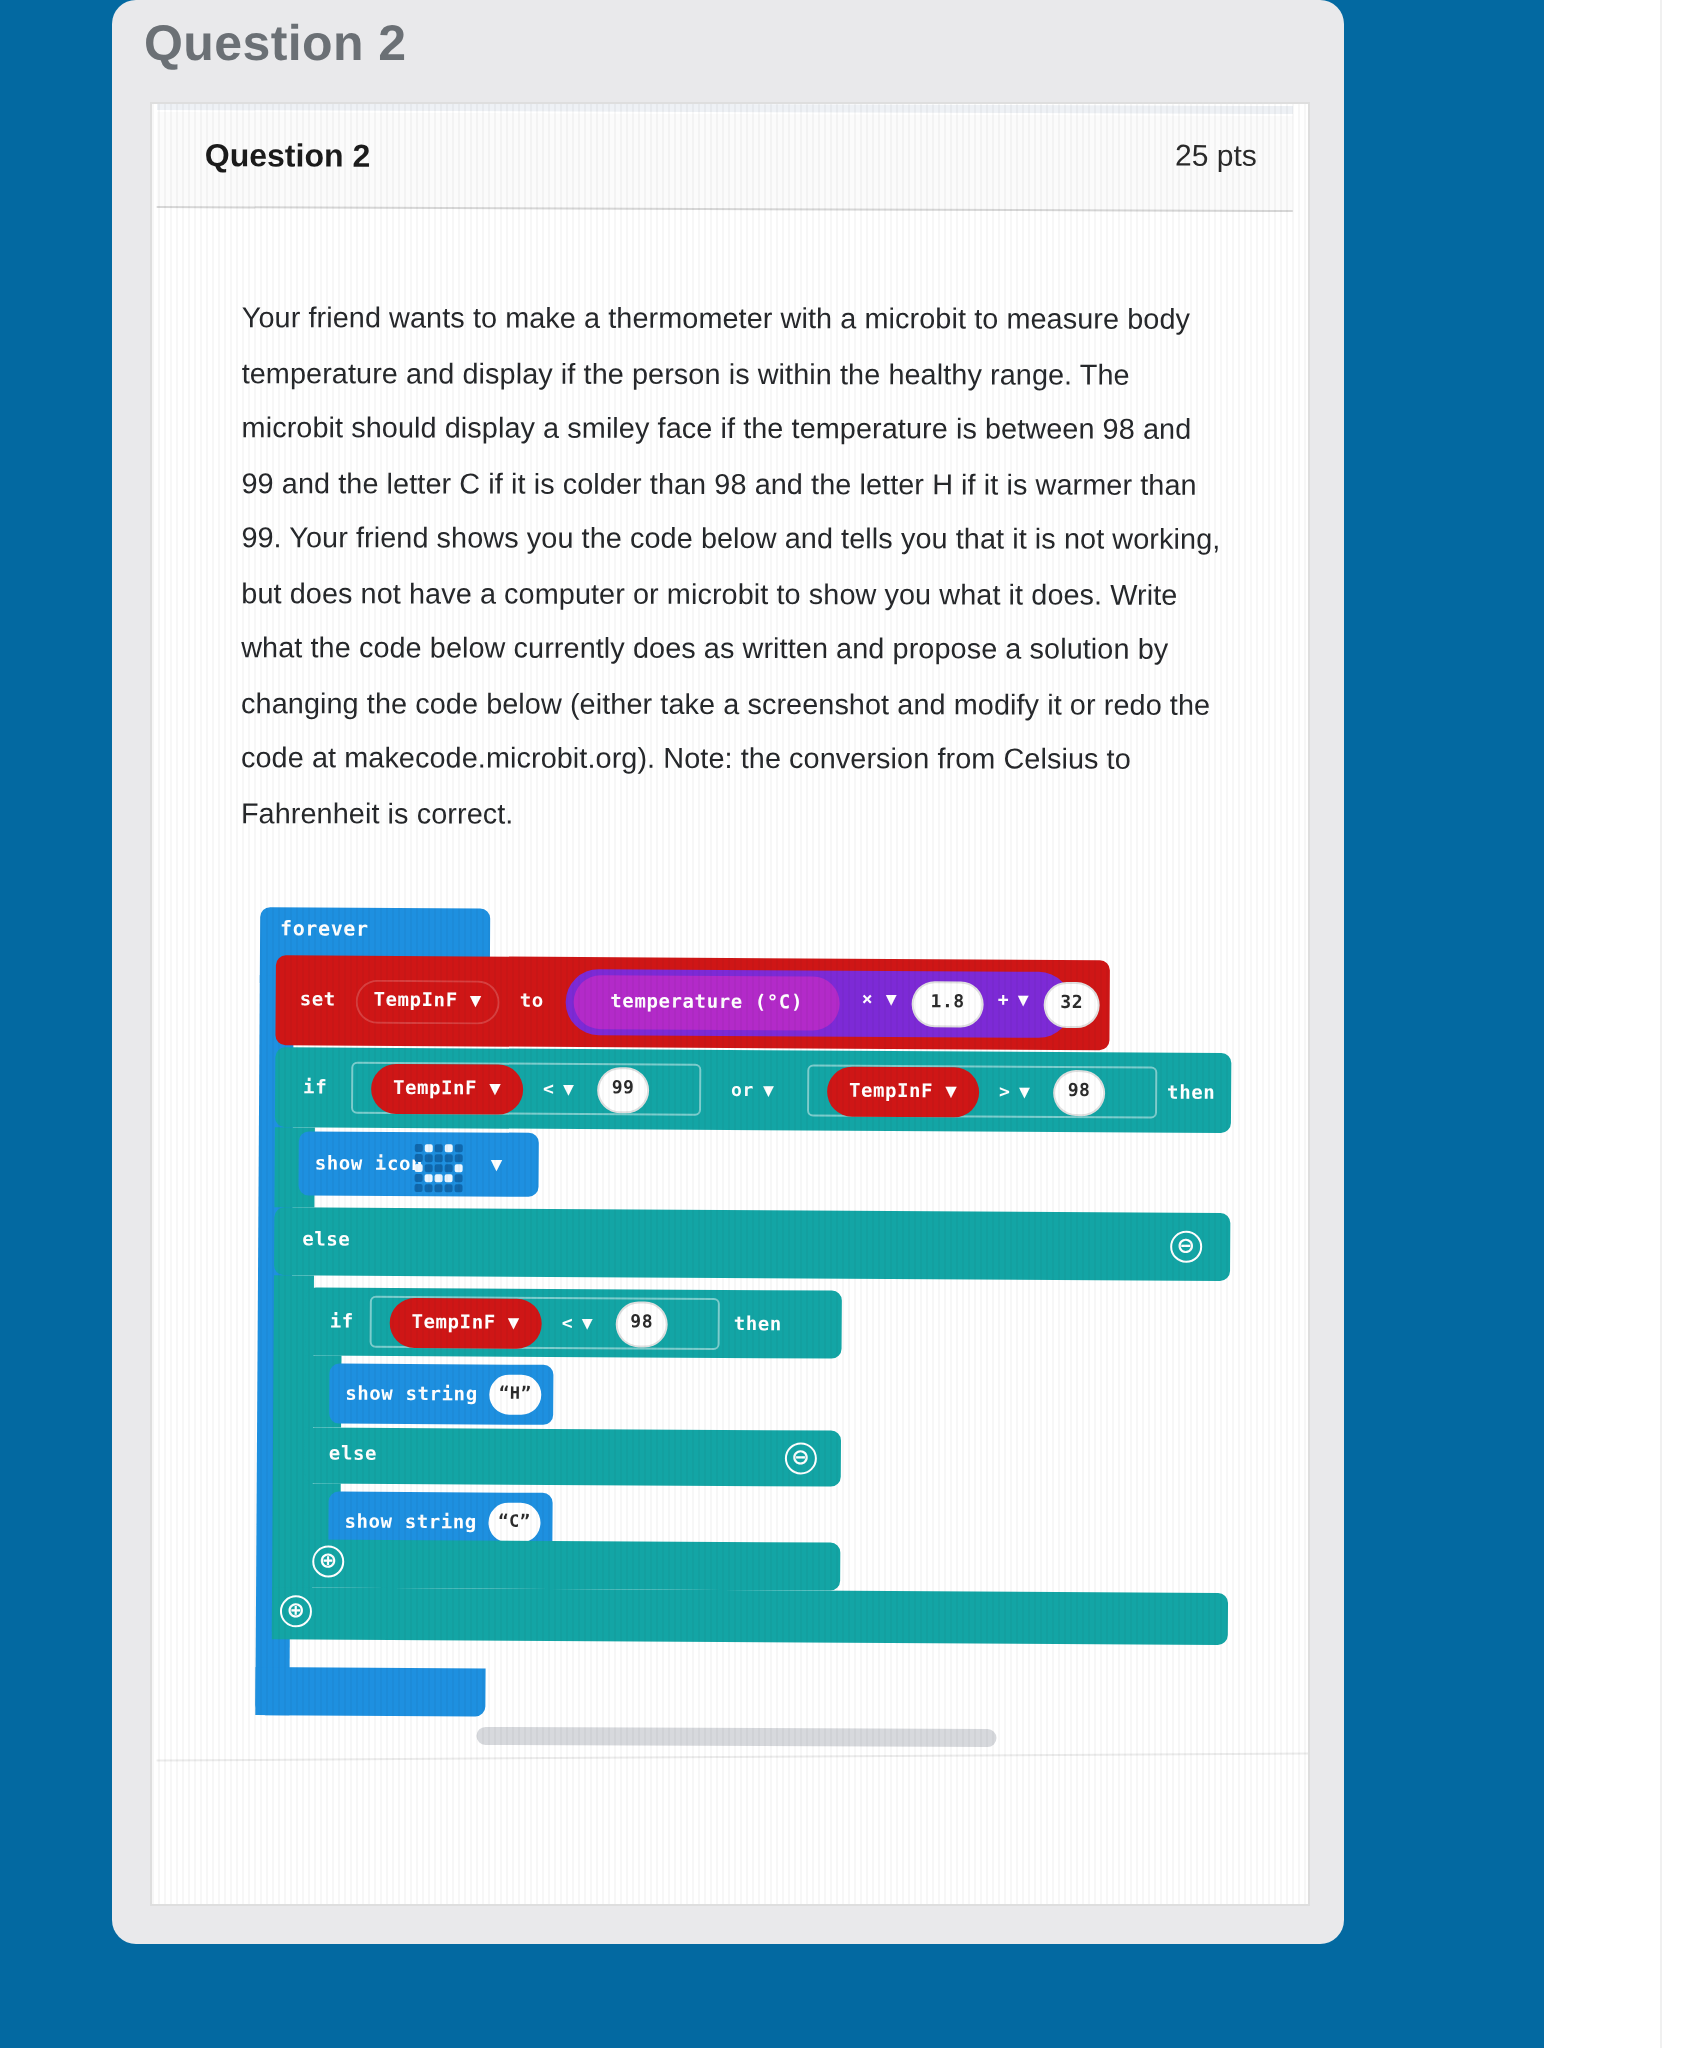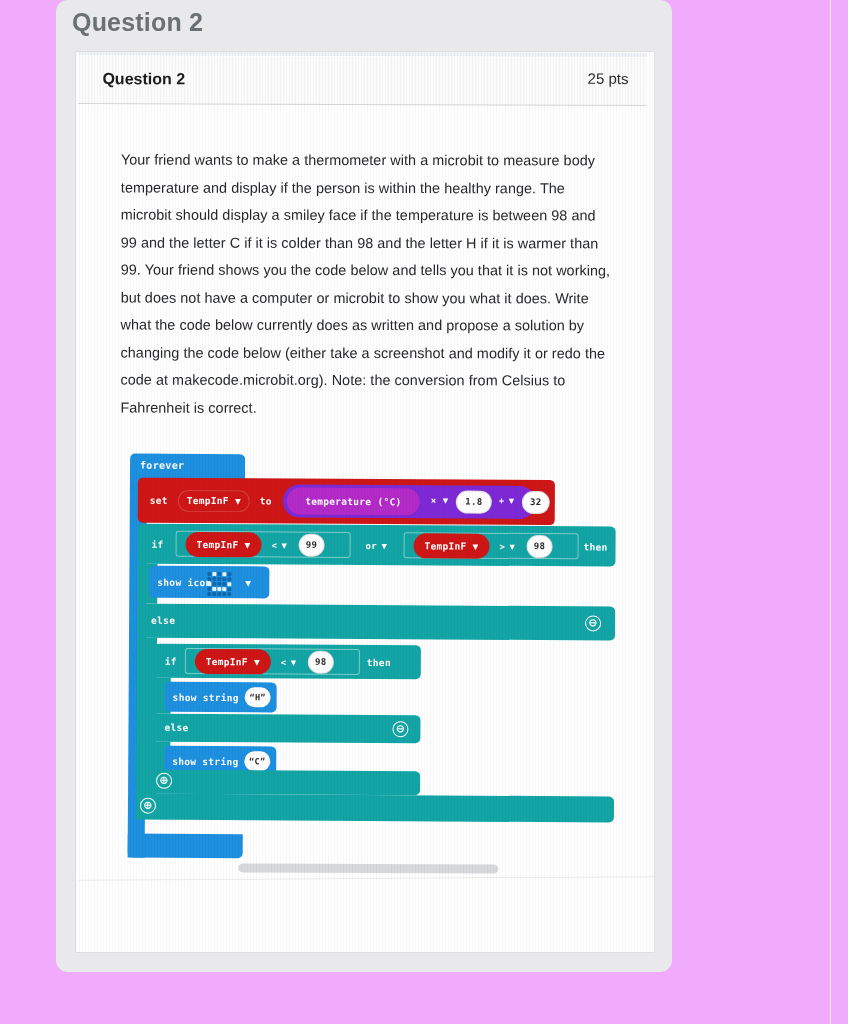--- a/index.html
+++ b/index.html
@@ -2,21 +2,21 @@
 <html><head>
 <meta charset="utf-8">
 <style>
   * { box-sizing: border-box; margin: 0; padding: 0; }
   html, body {
     width: 848px; height: 1024px;
     background: #ffffff;
     font-family: "Liberation Sans", sans-serif;
     overflow: hidden;
   }
-  #root { position: relative; width: 848px; height: 1024px; background: #f0abfc; }
+  #root { position: relative; width: 772px; height: 1024px; background: #0369a1; }
 
   
   .right-rule {
     position: absolute; left: 830px; top: 0; width: 1px; height: 1024px;
     background: #f0f0f0;
   }
 
   
   .question-card {
     position: absolute; left: 56px; top: 0px; width: 616px; height: 972px;

